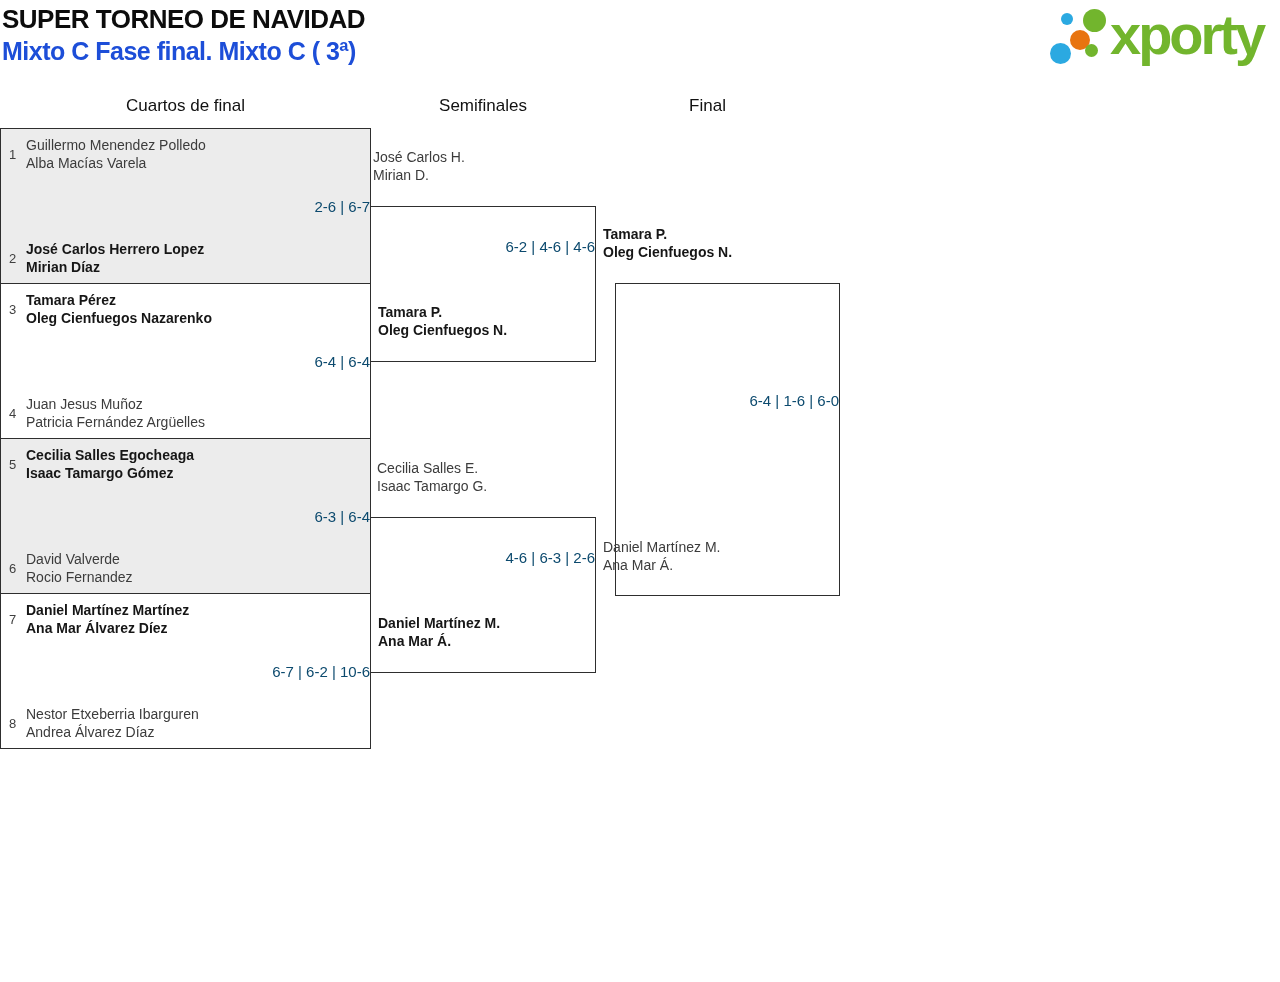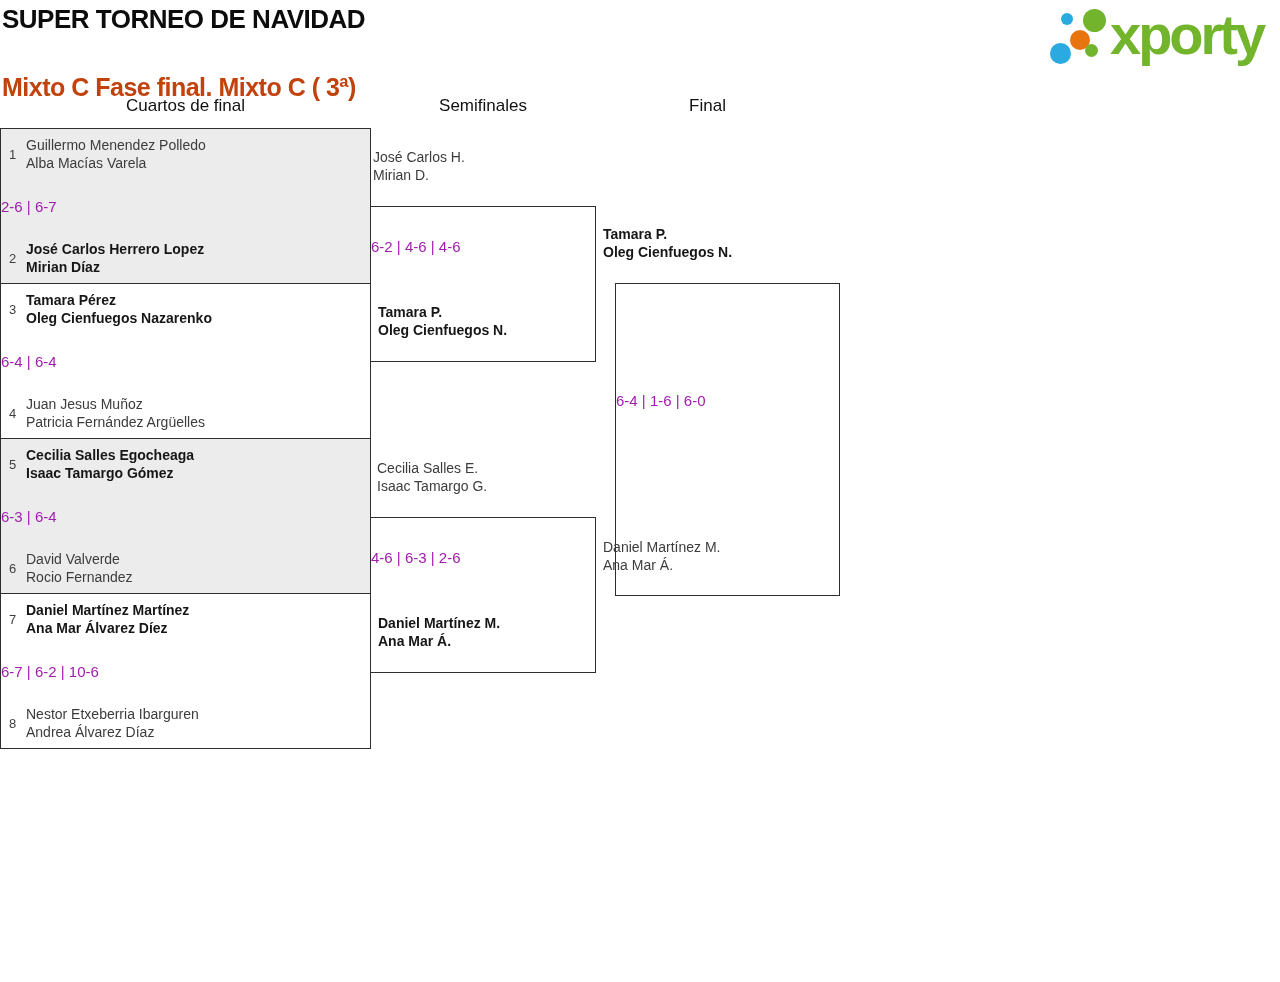--- a/index.html
+++ b/index.html
@@ -8,21 +8,21 @@
     font-family:"Liberation Sans", sans-serif; color:#3c3c3c; overflow:hidden;
   }
 
   
   .title-line1 {
     position:absolute; left:2px; top:4px;
     font-size:26px; font-weight:700; color:#0c0c0c; letter-spacing:-0.5px;
   }
   .title-line2 {
     position:absolute; left:2px; top:37px;
-    font-size:25px; font-weight:700; color:#c2410c; letter-spacing:-0.5px;margin-top:36px;
+    font-size:25px; font-weight:700; color:#1d4ed8; letter-spacing:-0.5px;
   }
   .logo { position:absolute; left:1048px; top:5px; width:230px; height:75px; }
   .logo .dot { position:absolute; border-radius:50%; }
   .dot-blue-small   { left:13px;   top:8px;    width:12px; height:12px; background:#2ba9e1; }
   .dot-green-big    { left:35px;   top:4px;    width:23px; height:23px; background:#72b52d; }
   .dot-orange       { left:22px;   top:25px;   width:20px; height:20px; background:#e8740f; }
   .dot-blue-big     { left:2px;    top:38px;   width:21px; height:21px; background:#2ba9e1; }
   .dot-green-small  { left:37px;   top:39px;   width:13px; height:13px; background:#72b52d; }
   .wordmark {
     position:absolute; left:62px; top:0px;
@@ -49,21 +49,21 @@
   .slot { position:absolute; left:8px; right:8px; display:flex; align-items:center; gap:6px; }
   .slot.top { top:7px; }
   .slot.bottom { bottom:7px; }
   .seed { font-size:13px; color:#3f3f3f; min-width:11px; flex:0 0 auto; }
   .names { font-size:14px; line-height:18px; color:#3c3c3c; }
   .names .l { display:block; white-space:nowrap; }
   .winner .names, .names.bold { font-weight:700; color:#161616; }
 
   .score {
     position:absolute; left:0; right:0; top:68px; height:20px; line-height:20px;
-    text-align:left; font-size:15px; color:#a21caf;
+    text-align:right; font-size:15px; color:#0c4a6e;
   }
   .sf .score { top:30px; }
   .fin .score { top:107px; }
 
   .winner-block {
     position:absolute; left:7px; top:96px;
     font-size:14px; line-height:18px; font-weight:700; color:#161616;
   }
   .winner-block .l { display:block; white-space:nowrap; }
 

